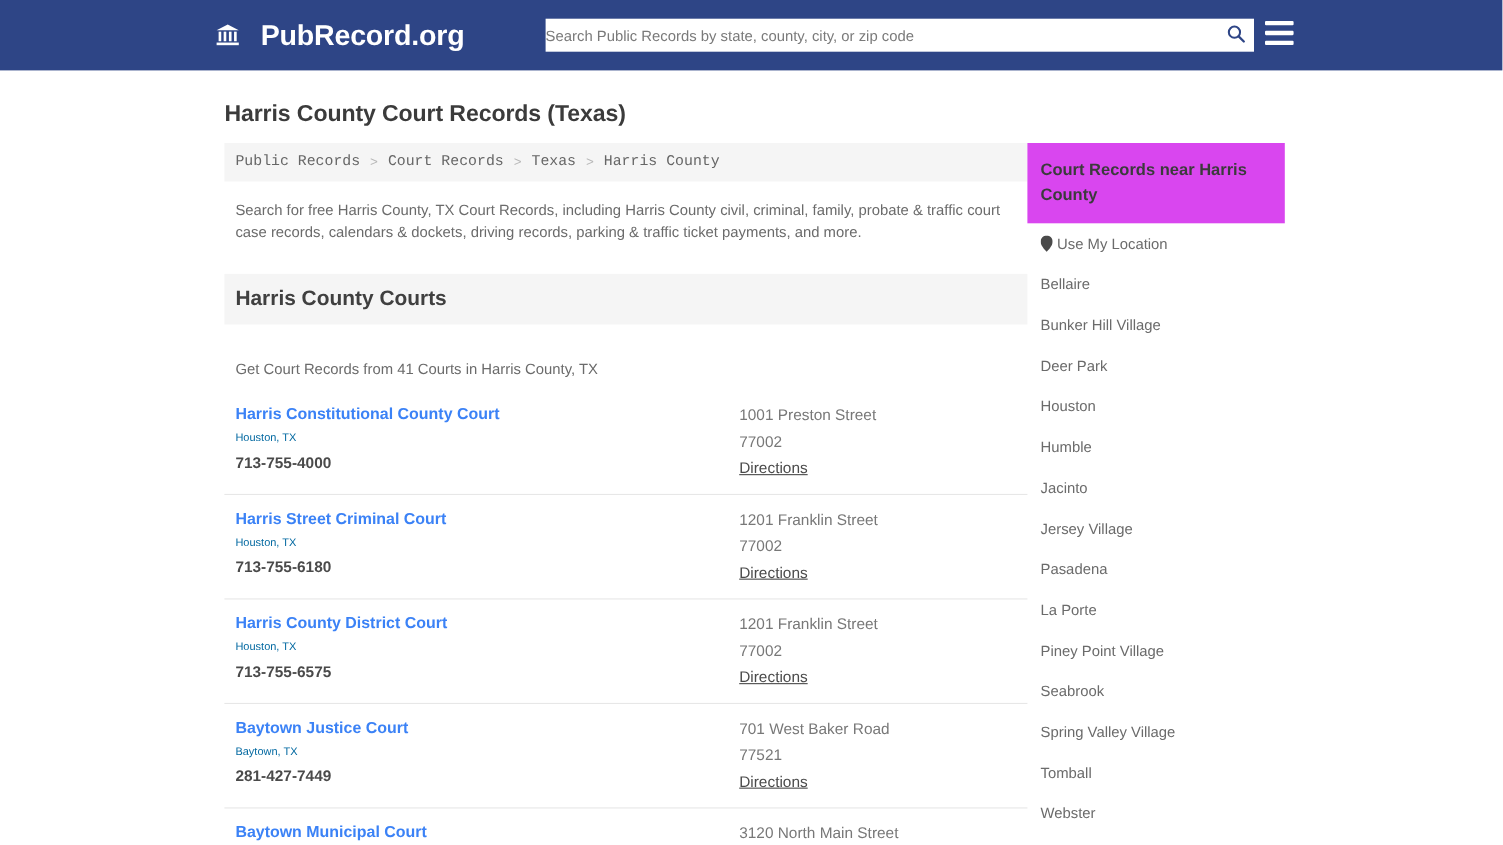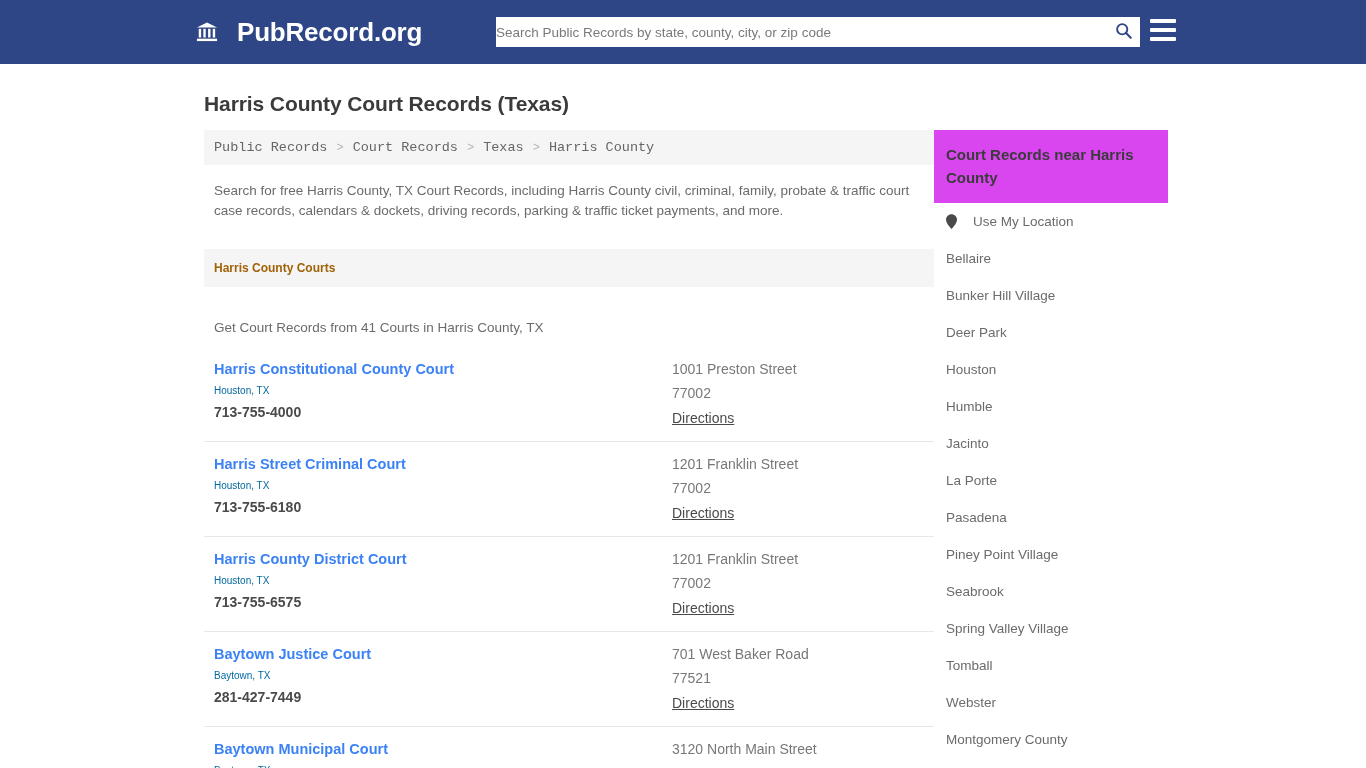--- a/index.html
+++ b/index.html
@@ -146,23 +146,23 @@
     color: #6b6b6b;
     margin: 16px 4px 0 10px;
     max-width: 700px;
   }
 
   
   .section-head {
     background: #f5f5f5;
     padding: 12px 10px;
     margin-top: 28px;
-    font-size: 12px;
-    font-weight: bold;
-    color: #a16207;
+    font-size: 19px;
+    font-weight: bold;
+    color: #404040;
   }
   .section-sub {
     font-size: 13.5px;
     color: #6b6b6b;
     margin: 33px 0 0 10px;
   }
 
   
   .court-list { margin-top: 12px; }
   .court-row {
@@ -220,21 +220,21 @@
   .side-item {
     font-size: 13.5px;
     color: #6b6b6b;
     padding: 11px 12px 11px 12px;
     text-decoration: none;
     display: block;
   }
   .side-item.with-icon {
     display: flex;
     align-items: center;
-    gap: 16px;
+    gap: 4px;
     padding-left: 12px;
   }
   .pin-icon { width: 11px; height: 15px; display: block; flex: 0 0 auto; }
 </style>
 </head>
 <body>
 
 <div class="topbar">
   <a class="brand" href="#">
     <span>
@@ -376,22 +376,23 @@
             </span>
             <span>Use My Location</span>
           </a>
 
           <a href="#" class="side-item">Bellaire</a>
           <a href="#" class="side-item">Bunker Hill Village</a>
           <a href="#" class="side-item">Deer Park</a>
           <a href="#" class="side-item">Houston</a>
           <a href="#" class="side-item">Humble</a>
           <a href="#" class="side-item">Jacinto</a>
+          <a href="#" class="side-item">Jersey Village</a>
+          <a href="#" class="side-item">Pasadena</a>
           <a href="#" class="side-item">La Porte</a>
-          <a href="#" class="side-item">Pasadena</a>
           <a href="#" class="side-item">Piney Point Village</a>
           <a href="#" class="side-item">Seabrook</a>
           <a href="#" class="side-item">Spring Valley Village</a>
           <a href="#" class="side-item">Tomball</a>
           <a href="#" class="side-item">Webster</a>
           <a href="#" class="side-item">Montgomery County</a>
 
         </div>
       </div>
 

